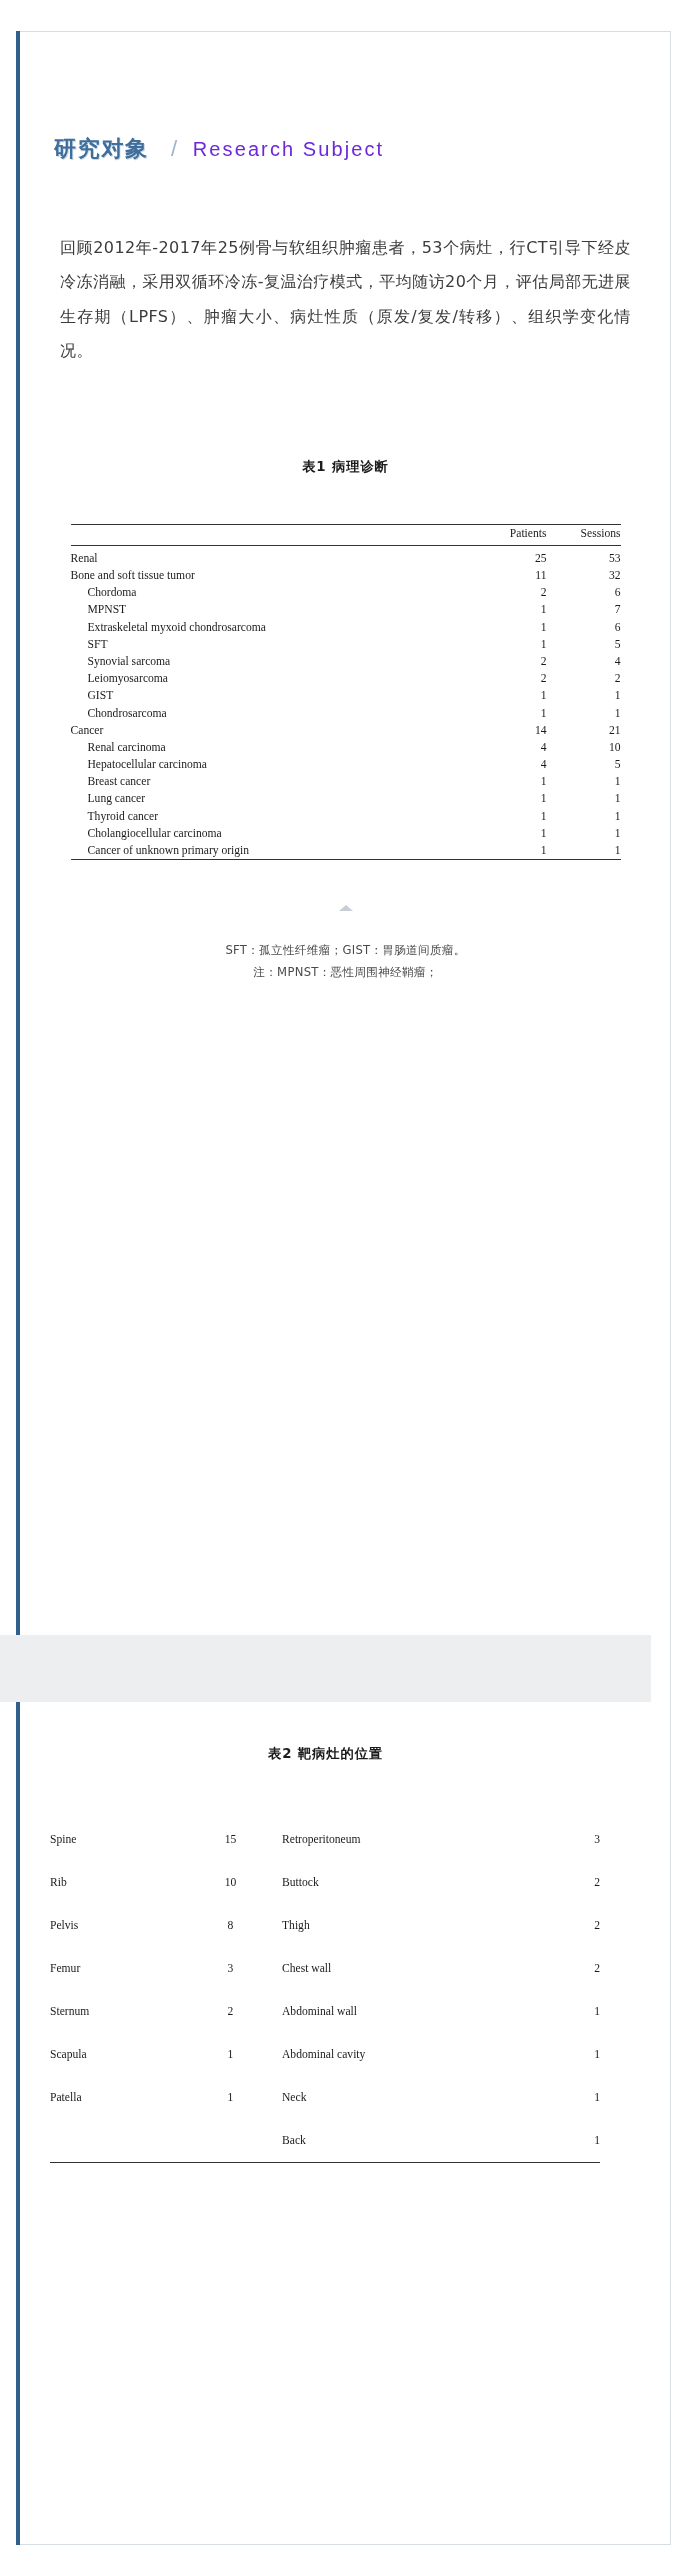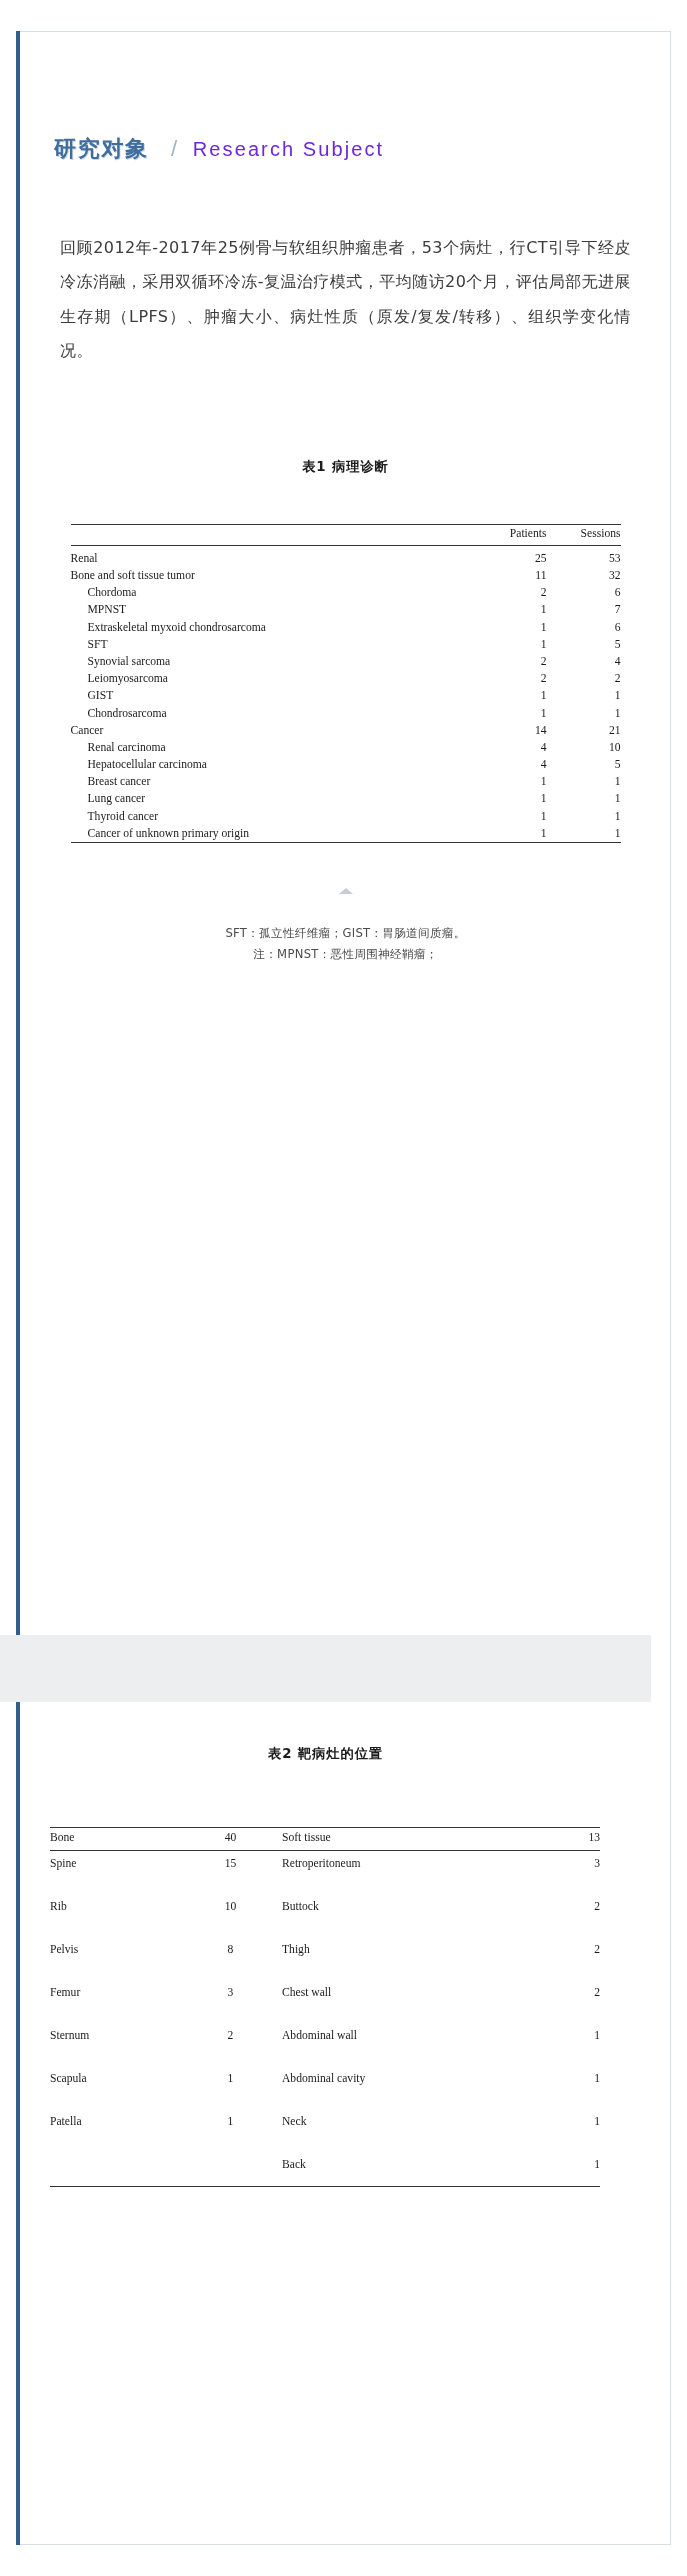--- a/index.html
+++ b/index.html
@@ -290,20 +290,25 @@
           <tr>
             <td class="indent1">Lung cancer</td>
             <td class="num">1</td>
             <td class="num">1</td>
           </tr>
           <tr>
             <td class="indent1">Thyroid cancer</td>
             <td class="num">1</td>
             <td class="num">1</td>
           </tr>
+          <tr>
+            <td class="indent1">Cholangiocellular carcinoma</td>
+            <td class="num">1</td>
+            <td class="num">1</td>
+          </tr>
           <tr class="rule-bottom">
             <td class="indent1">Cancer of unknown primary origin</td>
             <td class="num">1</td>
             <td class="num">1</td>
           </tr>
         </tbody>
       </table>
     </div>
 
     <div class="ornament"></div>
@@ -314,26 +319,20 @@
     </div>
   </div>
 
   <div class="band"></div>
 
   <div class="t2-title">表2 靶病灶的位置</div>
 
   <div class="t2-wrap">
     <table class="tbl t2">
       <tbody>
-        <tr class="hdr rule-top rule-mid">
-          <td class="c1">Bone</td>
-          <td class="c2">40</td>
-          <td class="c3">Soft tissue</td>
-          <td class="c4">13</td>
-        </tr>
         <tr class="firstrow">
           <td class="c1">Spine</td>
           <td class="c2">15</td>
           <td class="c3">Retroperitoneum</td>
           <td class="c4">3</td>
         </tr>
         <tr>
           <td class="c1">Rib</td>
           <td class="c2">10</td>
           <td class="c3">Buttock</td>

